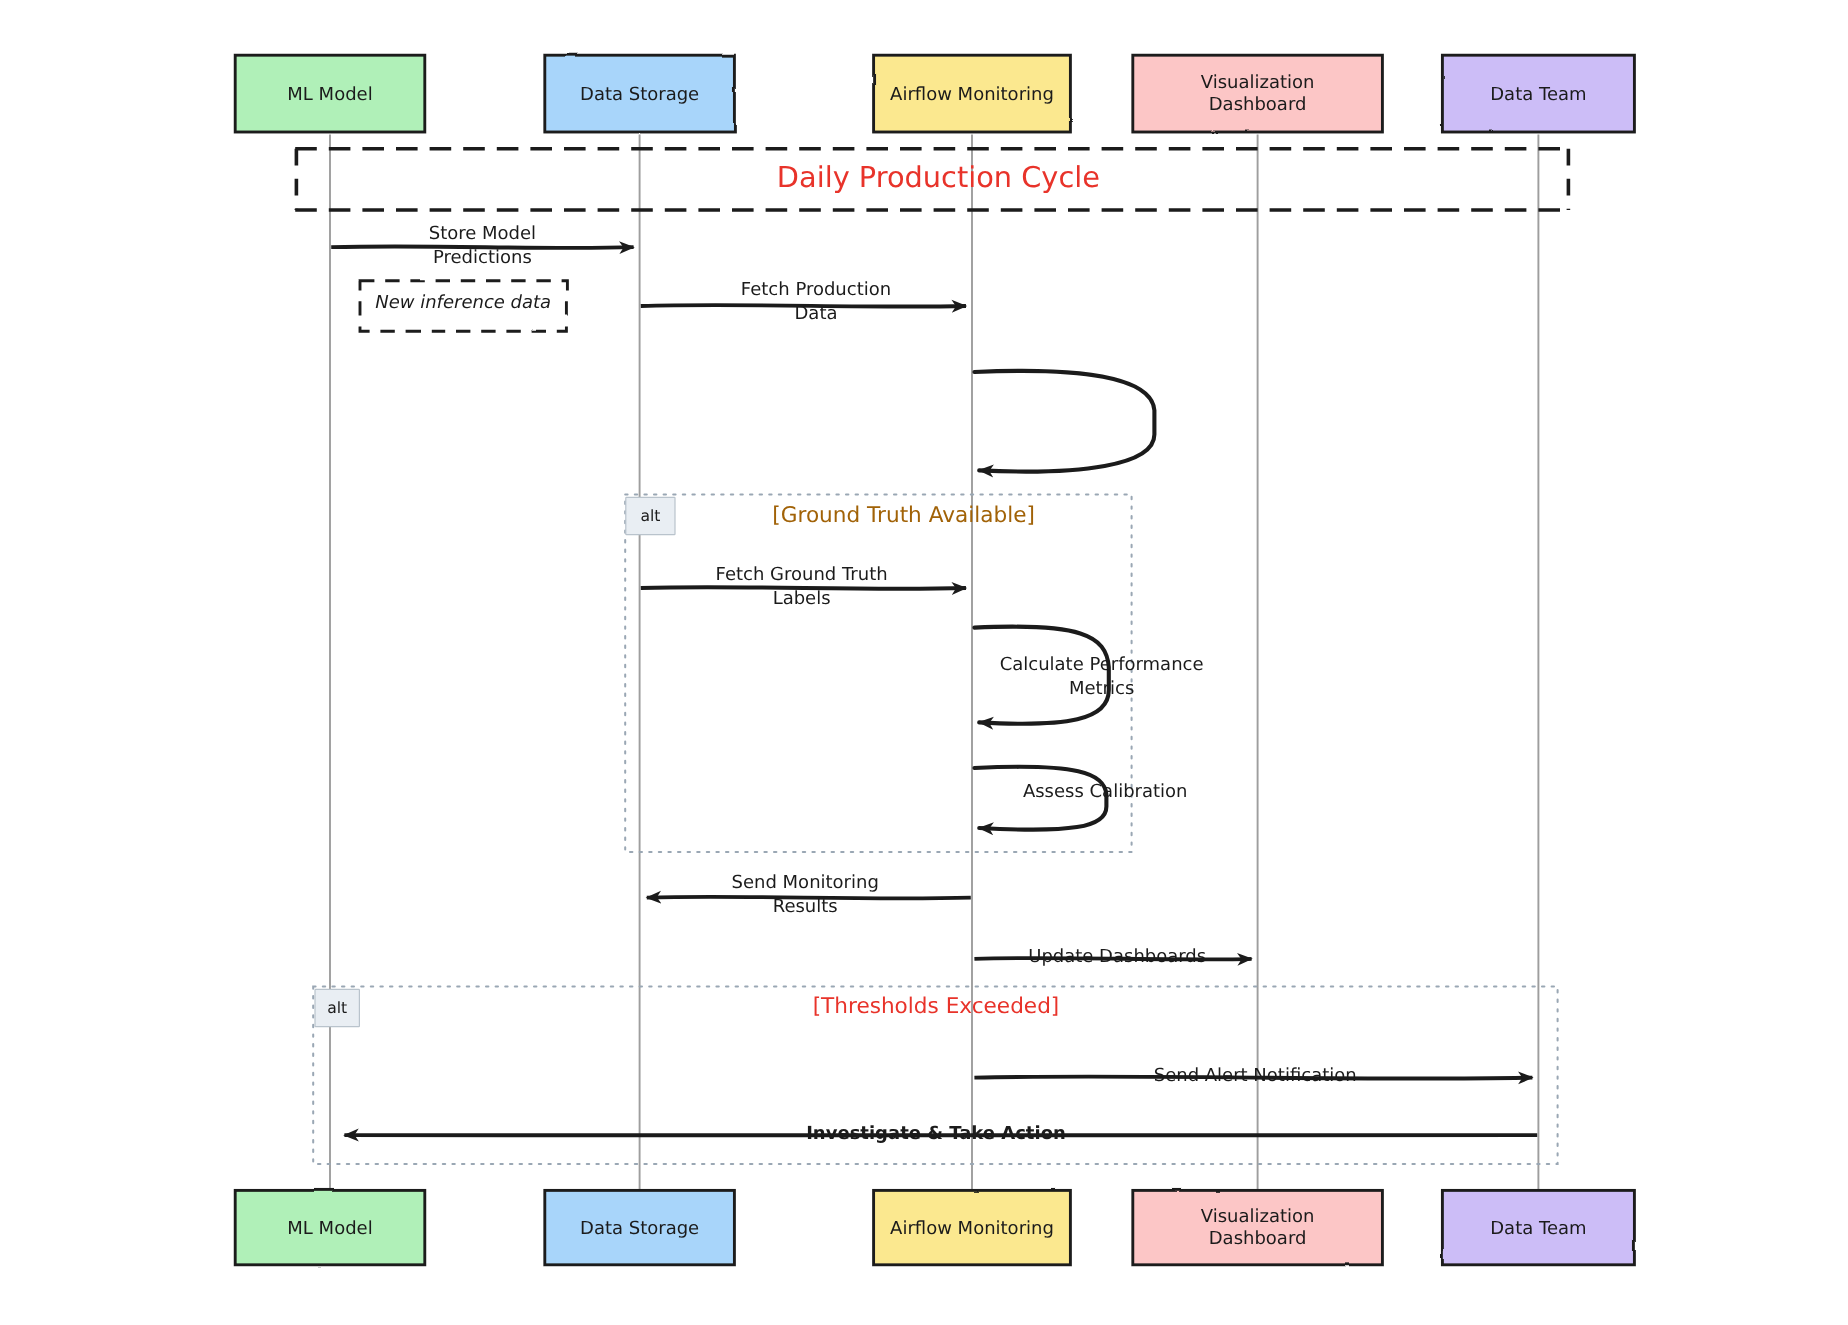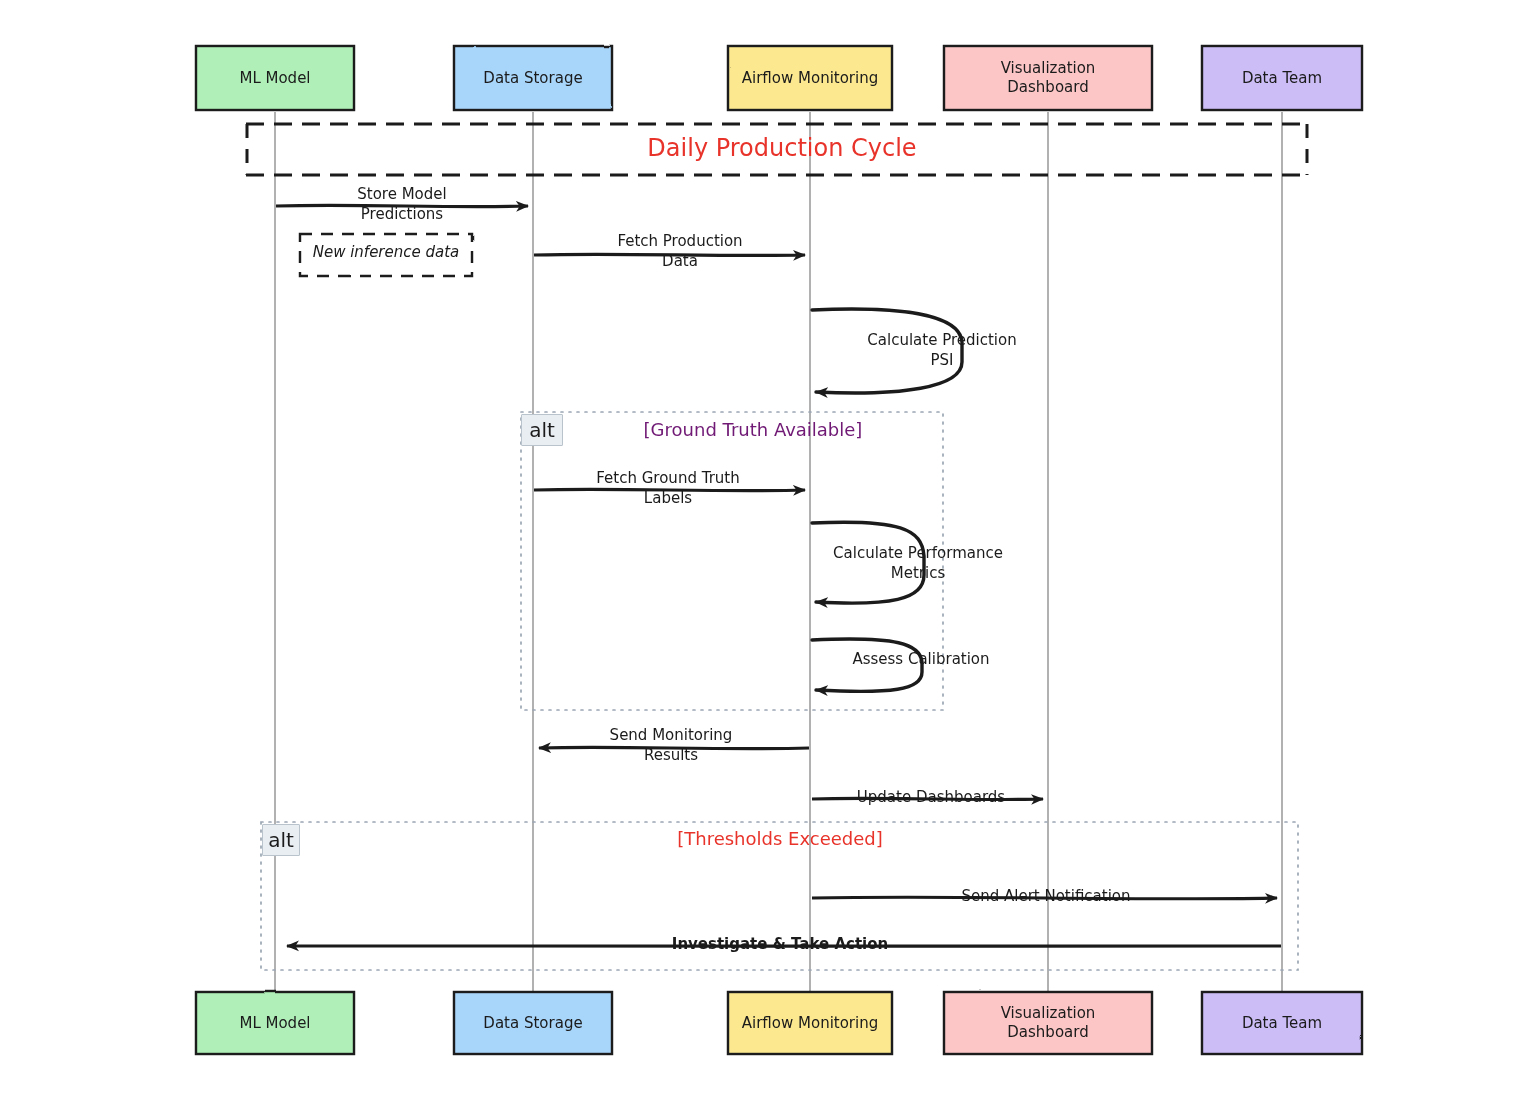--- a/index.html
+++ b/index.html
@@ -42,28 +42,28 @@
     font-size:24px;color:#e8332a;
     line-height:1.2;
   }
   .alt-cond{
     position:absolute;
     text-align:center;
     font-family:"DejaVu Sans", sans-serif;
     font-size:18px;
     line-height:1.2;
   }
-  .alt-cond.black{color:#701a75;text-align:center;}
+  .alt-cond.black{color:#a16207;text-align:center;}
   .alt-cond.red{color:#e8332a;}
   .alt-tag{
     position:absolute;
     display:flex;align-items:center;justify-content:center;
     background:#e9eef3;border:1px solid #b9c3cc;
     font-family:"DejaVu Sans", sans-serif;
-    font-size:20px;color:#1b1b1b;
+    font-size:13px;color:#1b1b1b;
     border-radius:1px;
   }
 </style>
 </head>
 <body>
 
 <div id="stage">
 
   <svg class="layer" viewBox="0 0 1540 1104">
     <defs>
@@ -184,22 +184,20 @@
 
   <div class="alt-tag" style="left:262px;top:824px;width:36px;height:30px;">alt</div>
   <div class="alt-cond red" style="left:450px;top:828px;width:660px;">[Thresholds Exceeded]</div>
 
   <div class="msg-label" style="left:290px;top:185px;width:224px;">Store Model
 Predictions</div>
 
   <div class="msg-label" style="left:560px;top:232px;width:240px;">Fetch Production
 Data</div>
 
-  <div class="msg-label" style="left:826px;top:331px;width:232px;">Calculate Prediction
-PSI</div>
 
   <div class="msg-label" style="left:548px;top:469px;width:240px;">Fetch Ground Truth
 Labels</div>
 
   <div class="msg-label" style="left:812px;top:544px;width:212px;">Calculate Performance
 Metrics</div>
 
   <div class="msg-label" style="left:836px;top:650px;width:170px;">Assess Calibration</div>
 
   <div class="msg-label" style="left:564px;top:726px;width:214px;">Send Monitoring

